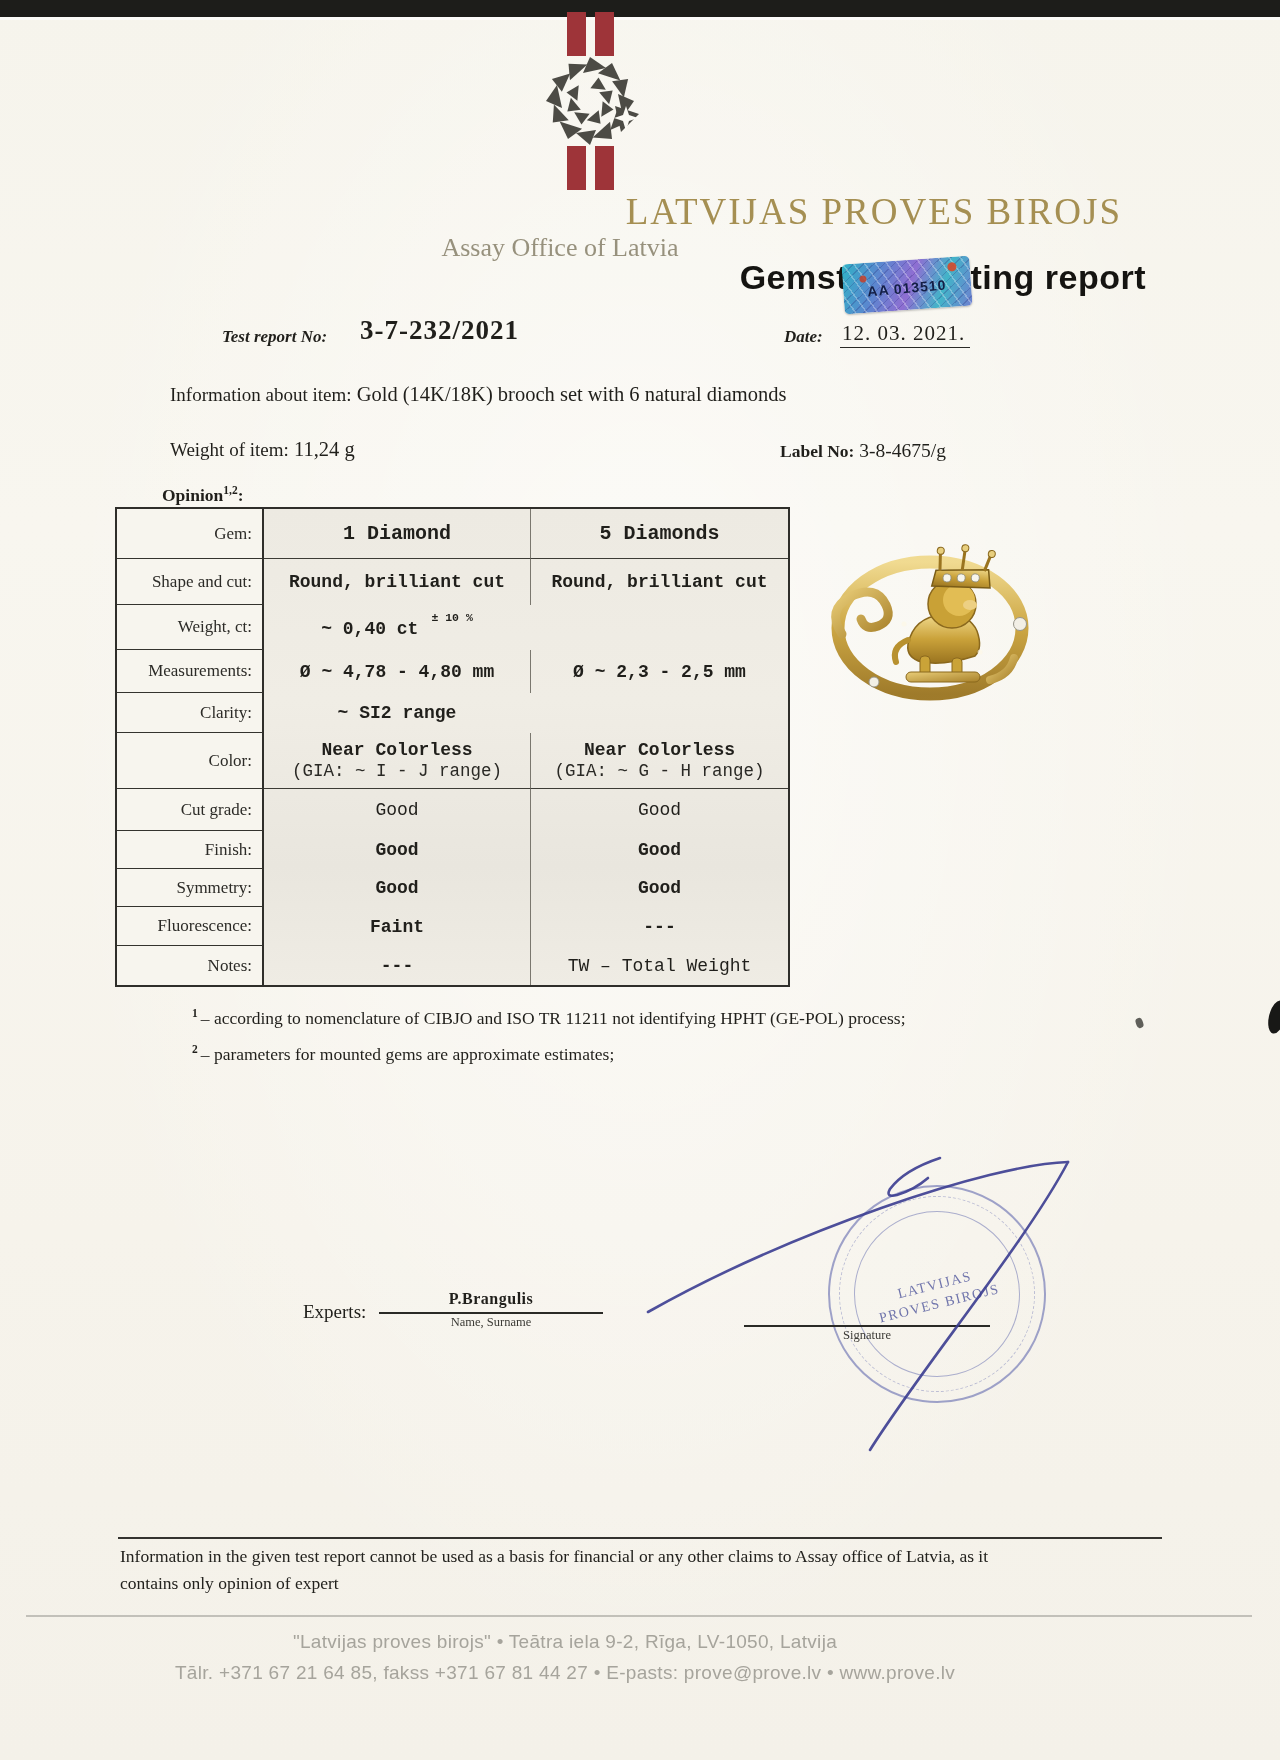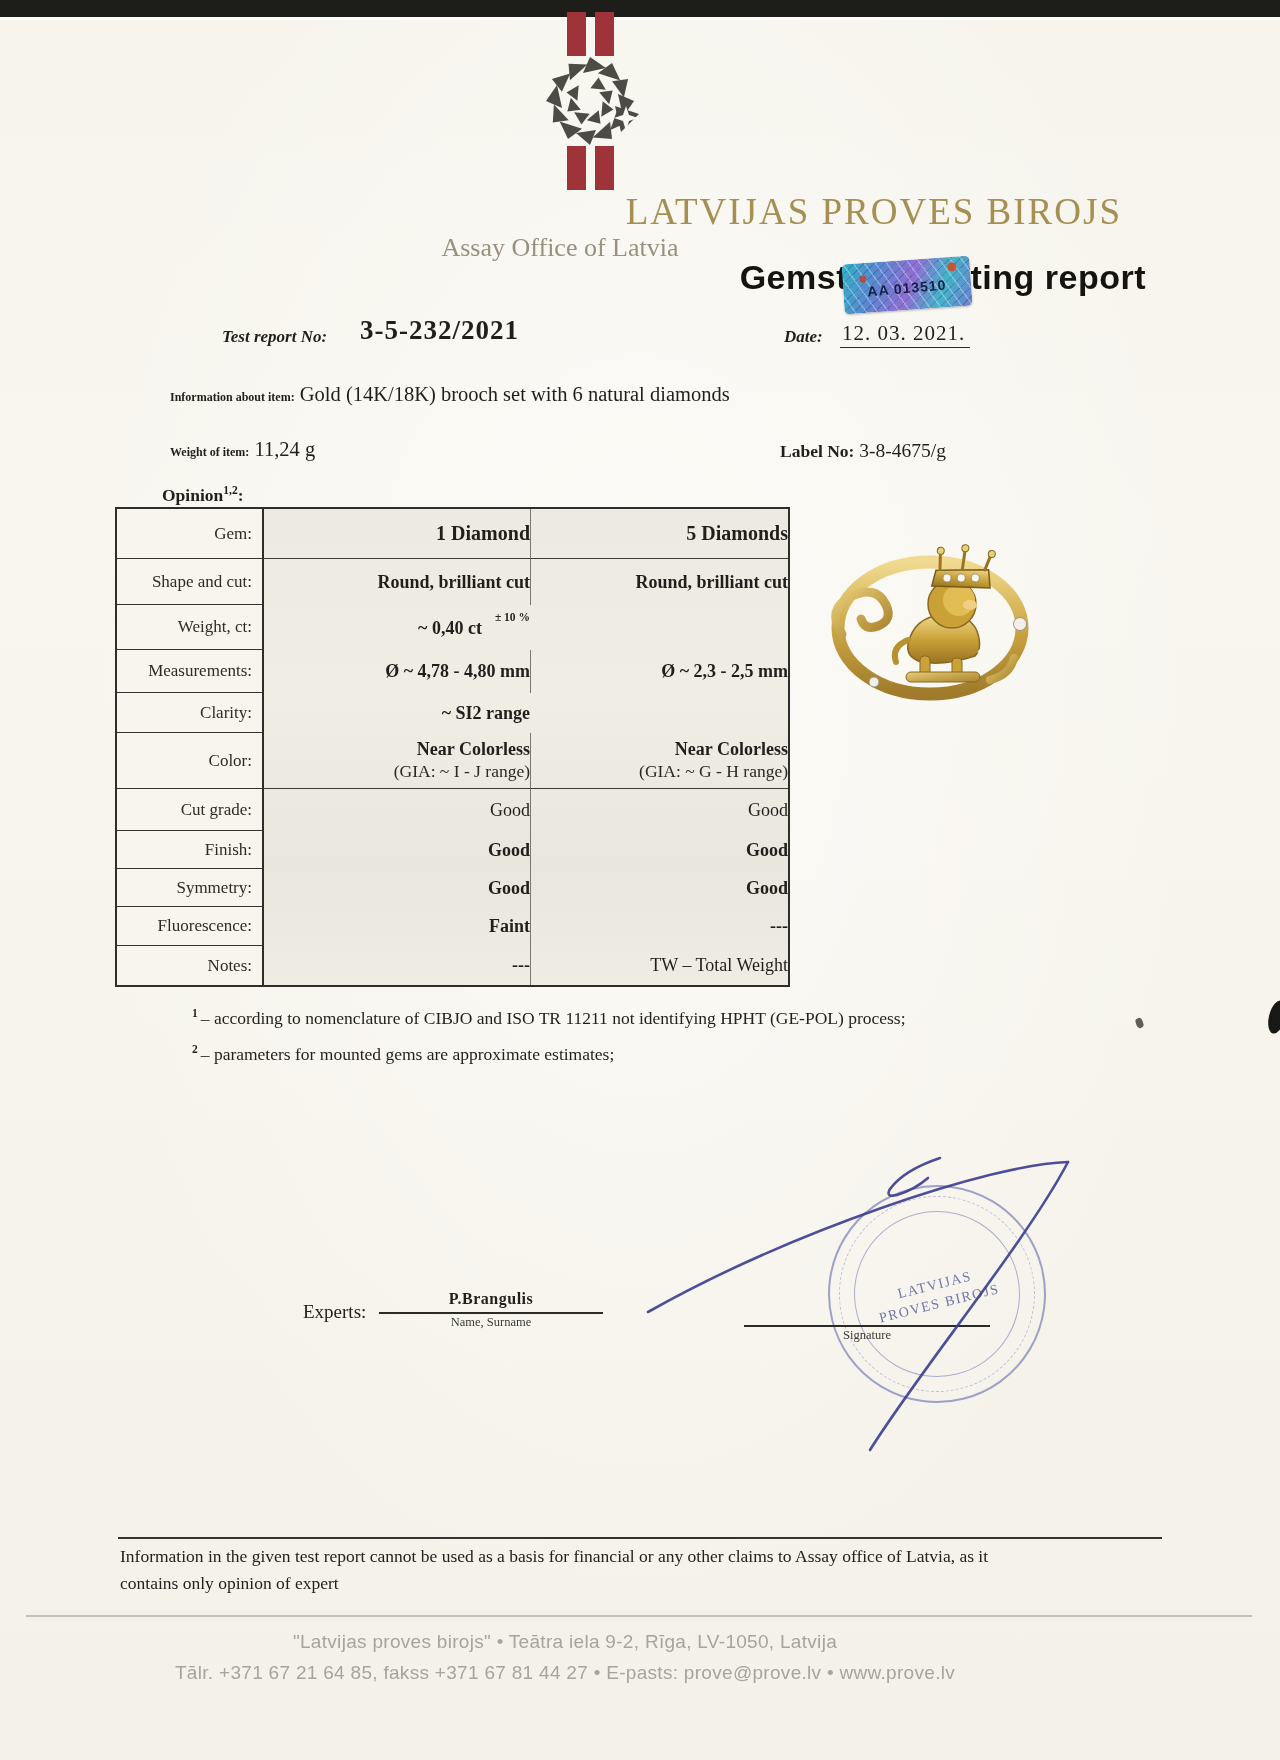--- a/index.html
+++ b/index.html
@@ -38,42 +38,42 @@
   .hologram span{font-family:"Liberation Sans", sans-serif;font-weight:bold;font-size:14px;color:#141f46;
     letter-spacing:1px;transform:rotate(-1deg) translateY(3px);}
   
   .lbl-bi{font-weight:bold;font-style:italic;font-size:17px;}
   .report-no-label{left:222px;top:327px;}
   .report-no-value{left:360px;top:315px;font-size:27px;font-weight:bold;letter-spacing:1px;}
   .date-label{left:784px;top:327px;}
   .date-value{left:840px;top:321px;font-size:21px;letter-spacing:1px;
     border-bottom:1.7px solid #2a2a26;padding:0 5px 1px 2px;}
   .metaline{font-size:20.5px;}
-  .metaline .mlabel{font-weight:bold;font-size:12px;}
+  .metaline .mlabel{font-weight:normal;font-size:19px;}
   .item-line{left:170px;top:383px;}
   .weight-line{left:170px;top:438px;}
   .labelno-line{left:780px;top:440px;font-size:19.5px;}
   .labelno-line .mlabel{font-weight:bold;font-size:17.5px;}
   
   .opinion{left:162px;top:484px;font-size:17.5px;font-weight:bold;}
   .opinion .osup{font-size:11.5px;vertical-align:super;}
   
   .opinion-table{left:115px;top:507px;width:675px;height:480px;border:2.2px solid #2f2e2a;
     background:linear-gradient(180deg,#edeae2 0%,#f0ede5 40%,#e9e6de 75%,#efece4 100%);
     display:flex;flex-direction:column;box-sizing:border-box;}
   .trow{display:flex;flex:0 0 auto;}
   .trow:nth-child(1){height:50px}.trow:nth-child(2){height:46px}.trow:nth-child(3){height:45px}
   .trow:nth-child(4){height:43px}.trow:nth-child(5){height:40px}.trow:nth-child(6){height:56px}
   .trow:nth-child(7){height:42px}.trow:nth-child(8){height:38px}.trow:nth-child(9){height:38px}
   .trow:nth-child(10){height:39px}.trow:nth-child(11){flex:1}
   .tlabel{width:147px;box-sizing:border-box;background:#f7f5ee;border-right:2px solid #2f2e2a;
     border-bottom:1.7px solid #34332e;display:flex;align-items:center;justify-content:flex-end;
     padding-right:10px;font-size:17px;color:#2c2b27;}
   .trow:last-child .tlabel{border-bottom:none;}
-  .tcell{box-sizing:border-box;display:flex;flex-direction:column;align-items:flex-end;justify-content:center;}
+  .tcell{box-sizing:border-box;display:flex;flex-direction:column;align-items:center;justify-content:center;font-family:Liberation Mono, monospace;}
   .tcell.c1{width:266px;}
   .tcell.c2{flex:1;border-left:1.6px solid #7a776e;}
   .trow:nth-child(1) .tcell,.trow:nth-child(6) .tcell{border-bottom:1.8px solid #3c3b35;}
   .cmain{font-size:18px;}
   .cmain.b{font-weight:bold;}
   .cmain.big{font-size:20px;}
   .csup{font-size:11.5px;font-weight:bold;vertical-align:super;position:relative;top:-6px;margin-left:13px;}
   .cline2{font-size:17.5px;margin-top:1px;color:#2a2925;}
   
   .footnotes{left:152px;top:998px;font-size:17.5px;line-height:31px;width:960px;margin-left:40px;}
@@ -181,21 +181,21 @@
 
 <div class="abs org-name">LATVIJAS PROVES BIROJS</div>
 <div class="abs org-sub">Assay Office of Latvia</div>
 <div class="abs doc-title">Gemstone testing report</div>
 
 <div class="abs hologram">
   <span>AA 013510</span>
 </div>
 
 <div class="abs lbl-bi report-no-label">Test report No:</div>
-<div class="abs report-no-value">3-5-232/2021</div>
+<div class="abs report-no-value">3-7-232/2021</div>
 <div class="abs lbl-bi date-label">Date:</div>
 <div class="abs date-value">12. 03. 2021.</div>
 
 <div class="abs metaline item-line">
   <span class="mlabel">Information about item:</span>
   <span>Gold (14K/18K) brooch set with 6 natural diamonds</span>
 </div>
 
 <div class="abs metaline weight-line">
   <span class="mlabel">Weight of item:</span>

